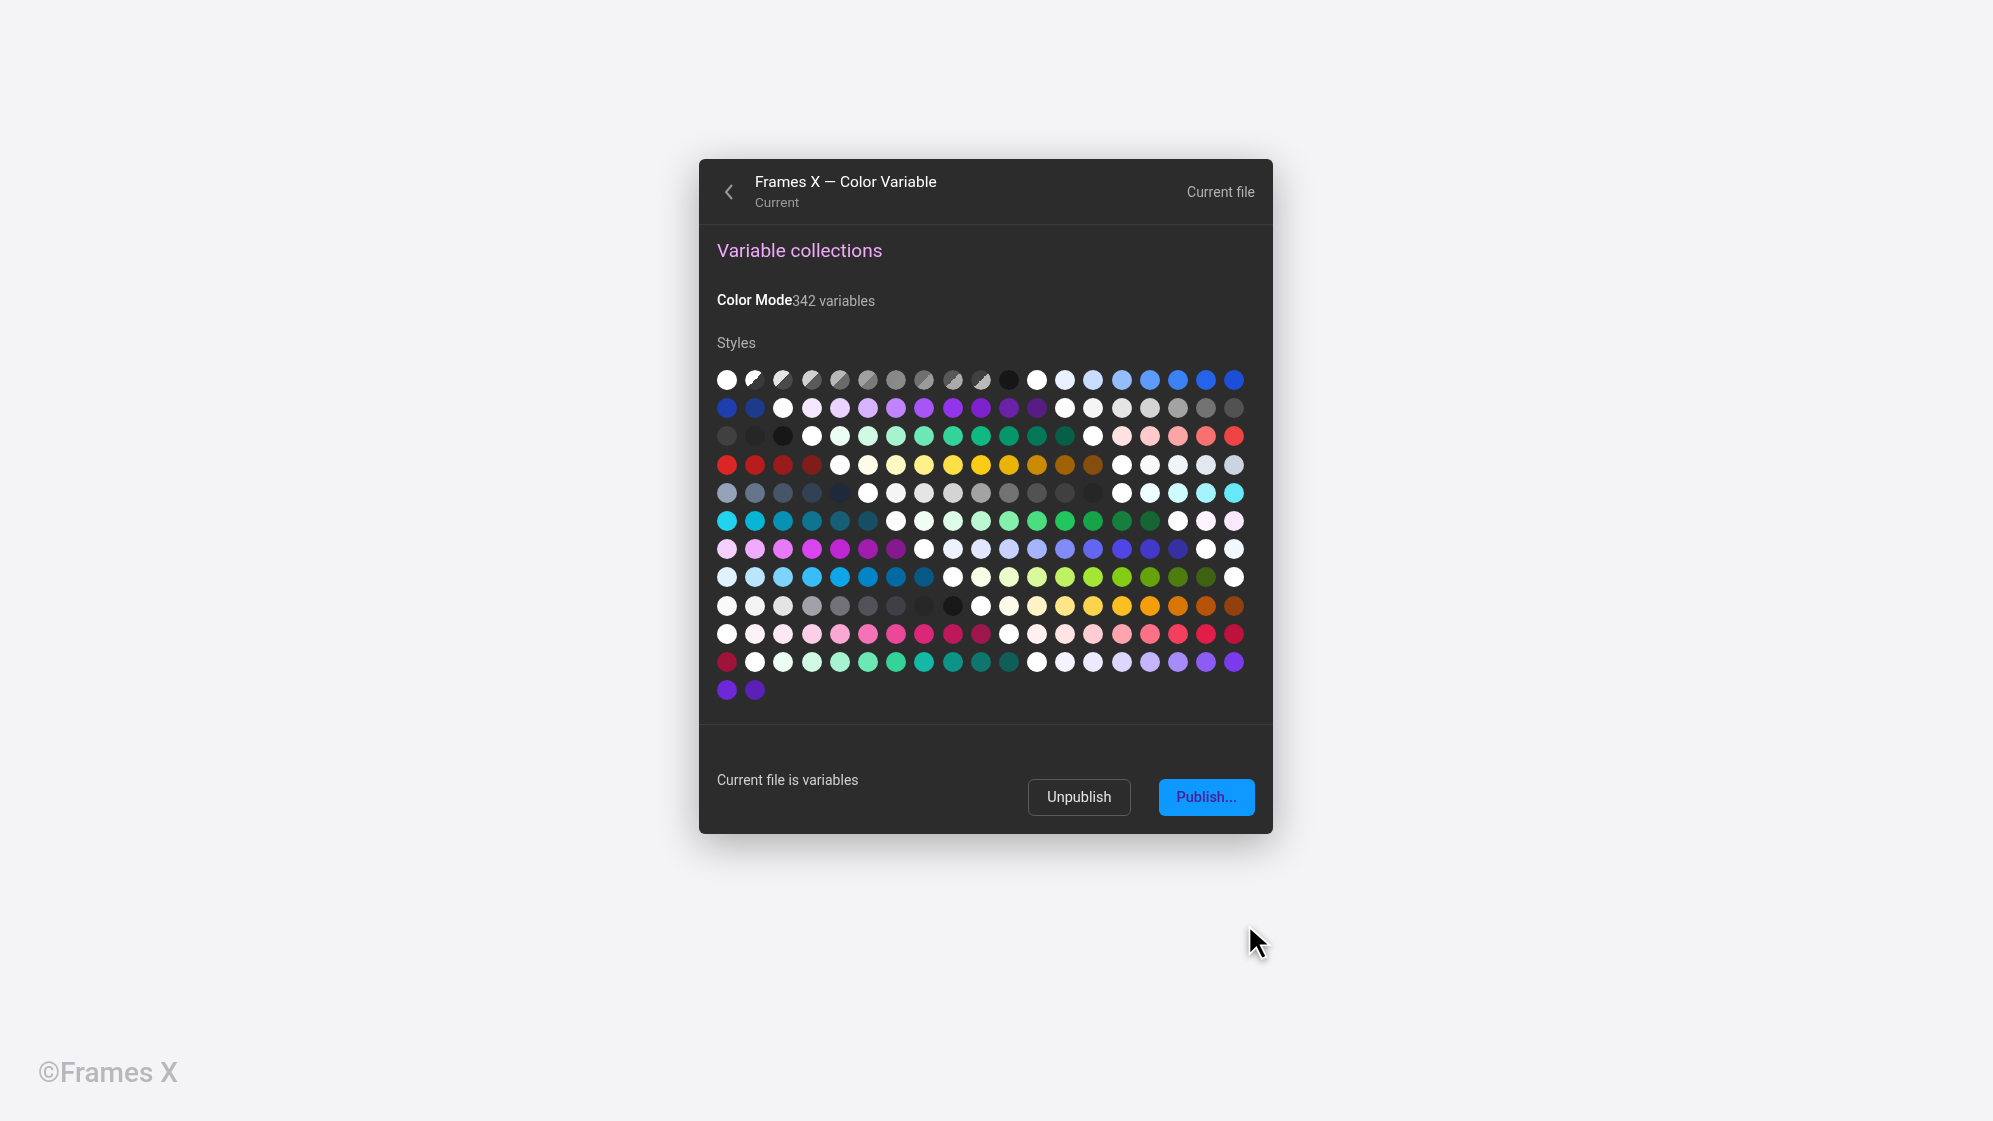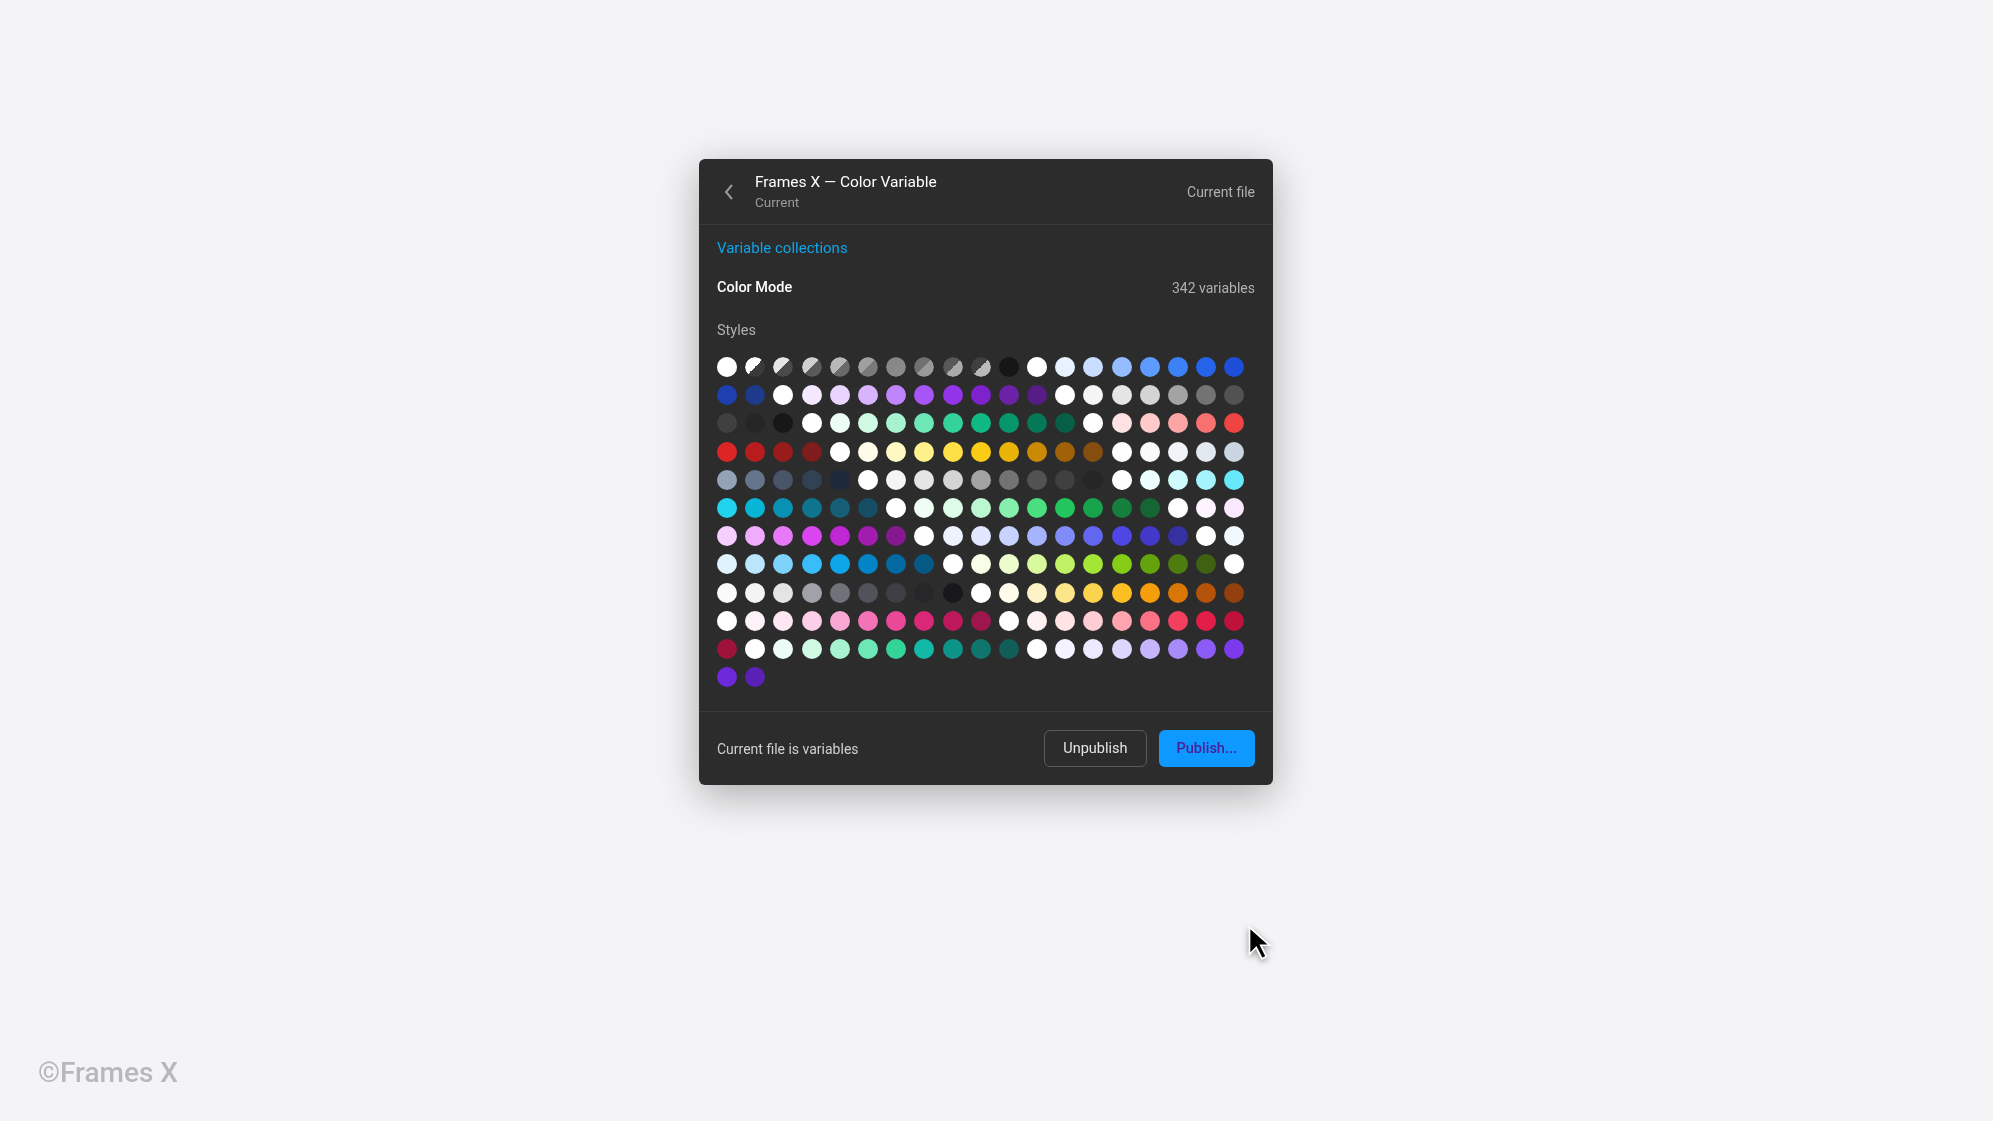--- a/index.html
+++ b/index.html
@@ -126,28 +126,27 @@
     .current-file-label {
       font-size: 14px;
       color: #b0b0b0;
     }
     
     .section {
       padding: 14px 18px 6px;
     }
     
     .section-label {
-      font-size: 15px;
-      color: #0ea5e9;
-      margin-bottom: 4px;
+      font-size: 19px;
+      color: #f0abfc;
+      margin-bottom: 12px;
     }
     
     .collection-row {
       display: flex;
-      justify-content: space-between;
       align-items: center;
       padding: 12px 18px 8px;
     }
     
     .collection-name {
       font-size: 14.5px;
       color: #ffffff;
       font-weight: 500;
     }
     
@@ -205,21 +204,22 @@
       border-top: 1px solid #3a3a3a;
     }
     
     .footer-status {
       font-size: 14px;
       color: #d0d0d0;
     }
     
     .footer-buttons {
       display: flex;
-      gap: 12px;
+      gap: 28px;
+      margin-top: 36px;
     }
     
     .btn {
       padding: 9px 18px;
       border-radius: 6px;
       font-size: 14.5px;
       cursor: pointer;
       border: none;
       font-family: inherit;
     }

